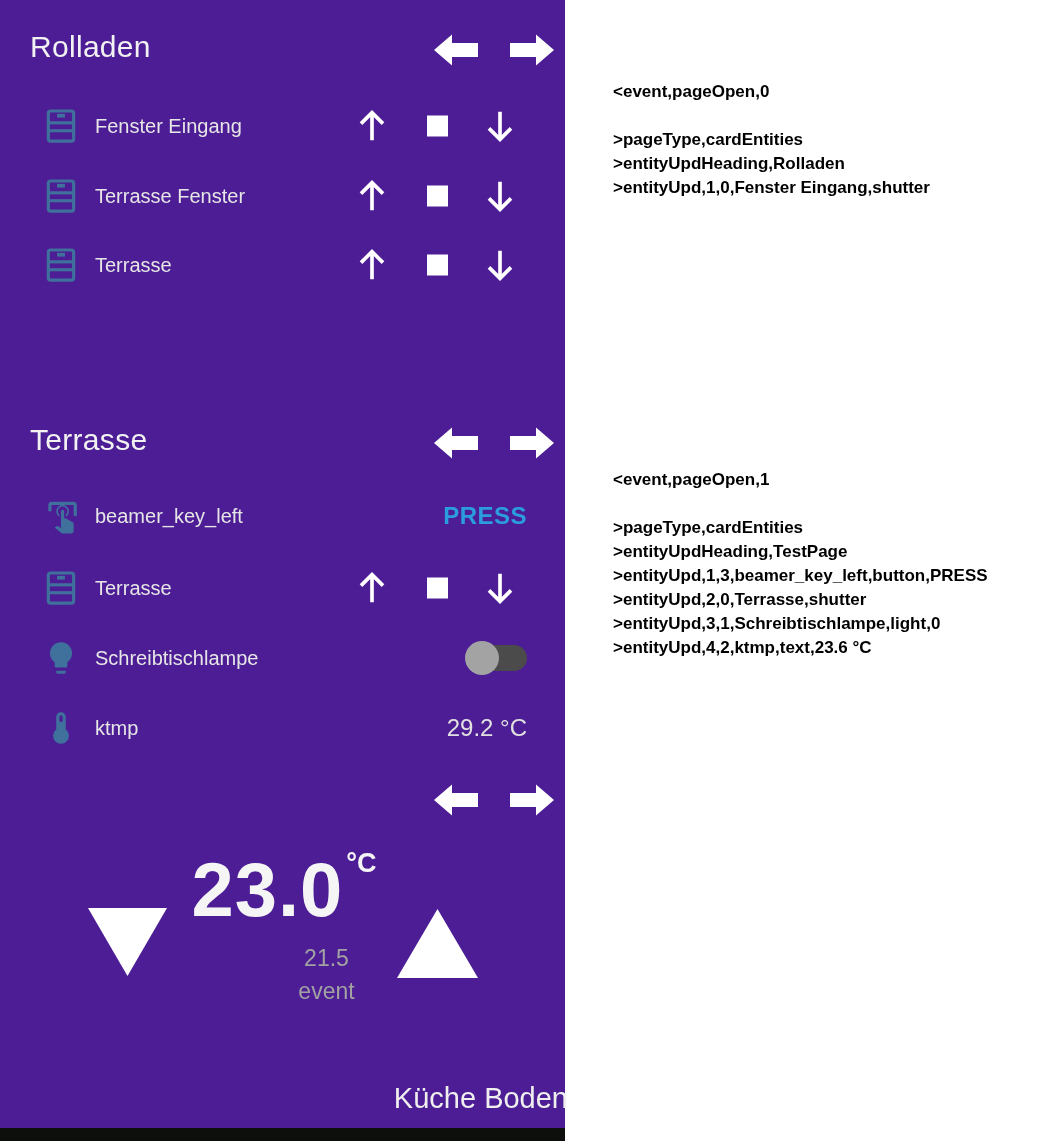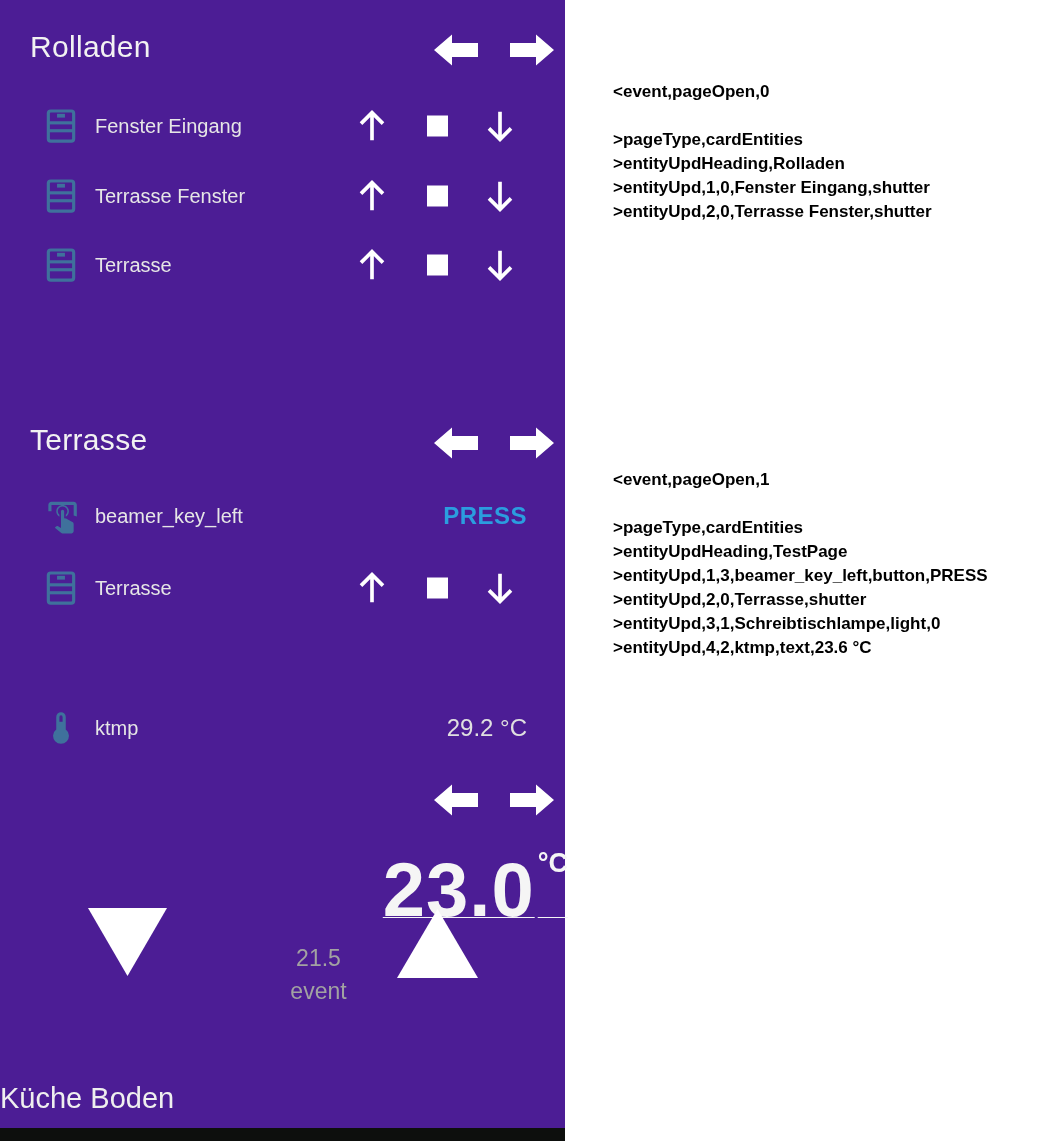--- a/index.html
+++ b/index.html
@@ -38,31 +38,31 @@
                  color:#e0e0e0; font-size:24px; }
 
   .toggle { position:absolute; right:38px; top:50%; transform:translateY(-50%);
             width:60px; height:26px; cursor:pointer; }
   .toggle .track { position:absolute; left:0; top:0; width:60px; height:26px;
                    border-radius:13px; background:#4b4b4b; }
   .toggle .knob  { position:absolute; left:-2px; top:-4px; width:34px; height:34px;
                    border-radius:50%; background:#a3a3a3; }
 
   
-  .thermo-temp { position:absolute; left:0; top:846px; width:565px; text-align:right;
-                 color:#f5f5f5; white-space:nowrap;text-decoration:underline; }
+  .thermo-temp { position:absolute; left:0; top:846px; width:565px; text-align:center;
+                 color:#f5f5f5; white-space:nowrap; }
   .thermo-temp .big { font-size:76px; font-weight:700; letter-spacing:1px; }
   .thermo-temp .unit { font-size:27px; font-weight:700; vertical-align:top;
                        position:relative; top:2px; left:3px; }
   .tri { position:absolute; cursor:pointer; }
   .tri svg { display:block; }
   .tri polygon { fill:#ffffff; }
-  .thermo-sub { position:absolute; left:0; width:637px; text-align:center;
+  .thermo-sub { position:absolute; left:8px; width:637px; text-align:center;
                 color:#a2a2a2; font-size:23px; }
-  .thermo-name { position:absolute; left:0; top:1082px; width:562px; text-align:left;
+  .thermo-name { position:absolute; left:6px; top:1082px; width:562px; text-align:right;
                  color:#efefef; font-size:29px; }
 
   
   .log-block { position:absolute; left:613px; width:430px; color:#000;
                font-size:17px; font-weight:700; line-height:24px; white-space:nowrap; }
   .log-block .log-rest { margin-top:24px; }
 </style>
 </head>
 <body>
 
@@ -191,20 +191,32 @@
           </svg>
       </span>
       <span class="ctrl-stop"></span>
       <span class="ctrl-down">
         <svg viewBox="0 0 24 24">
             <path d="M12 3.5V19.5 M5.4 13.4 L12 20 L18.6 13.4" stroke="#fff" stroke-width="2.2" fill="none"></path>
           </svg>
       </span>
     </div>
 
+    <div class="row" style="top:630px;">
+      <span class="e-icon">
+        <svg viewBox="0 0 24 24" fill="currentColor">
+            <path d="M12,2A7,7 0 0,0 5,9C5,11.38 6.19,13.47 8,14.74V17A1,1 0 0,0 9,18H15A1,1 0 0,0 16,17V14.74C17.81,13.47 19,11.38 19,9A7,7 0 0,0 12,2M9,21A1,1 0 0,0 10,22H14A1,1 0 0,0 15,21V20H9V21Z"></path>
+          </svg>
+      </span>
+      <span class="e-label">Schreibtischlampe</span>
+      <span class="toggle">
+        <span class="track"></span>
+        <span class="knob"></span>
+      </span>
+    </div>
 
     <div class="row" style="top:700px;">
       <span class="e-icon">
         <svg viewBox="0 0 24 24" fill="currentColor">
             <path d="M15,13V5A3,3 0 0,0 9,5V13A5,5 0 1,0 15,13M12,4A1,1 0 0,1 13,5V8H11V5A1,1 0 0,1 12,4Z"></path>
           </svg>
       </span>
       <span class="e-label">ktmp</span>
       <span class="text-value">29.2 °C</span>
     </div>
@@ -242,21 +254,20 @@
 
     <div class="bottom-strip"></div>
   </div>
 
   <div class="log-block" style="top:80px;">
     <div>&lt;event,pageOpen,0</div>
     <div class="log-rest">
       <div>&gt;pageType,cardEntities</div>
       <div>&gt;entityUpdHeading,Rolladen</div>
       <div>&gt;entityUpd,1,0,Fenster Eingang,shutter</div>
-      <div>&gt;entityUpd,2,0,Terrasse Fenster,shutter</div>
     </div>
   </div>
 
   <div class="log-block" style="top:468px;">
     <div>&lt;event,pageOpen,1</div>
     <div class="log-rest">
       <div>&gt;pageType,cardEntities</div>
       <div>&gt;entityUpdHeading,TestPage</div>
       <div>&gt;entityUpd,1,3,beamer_key_left,button,PRESS</div>
       <div>&gt;entityUpd,2,0,Terrasse,shutter</div>

